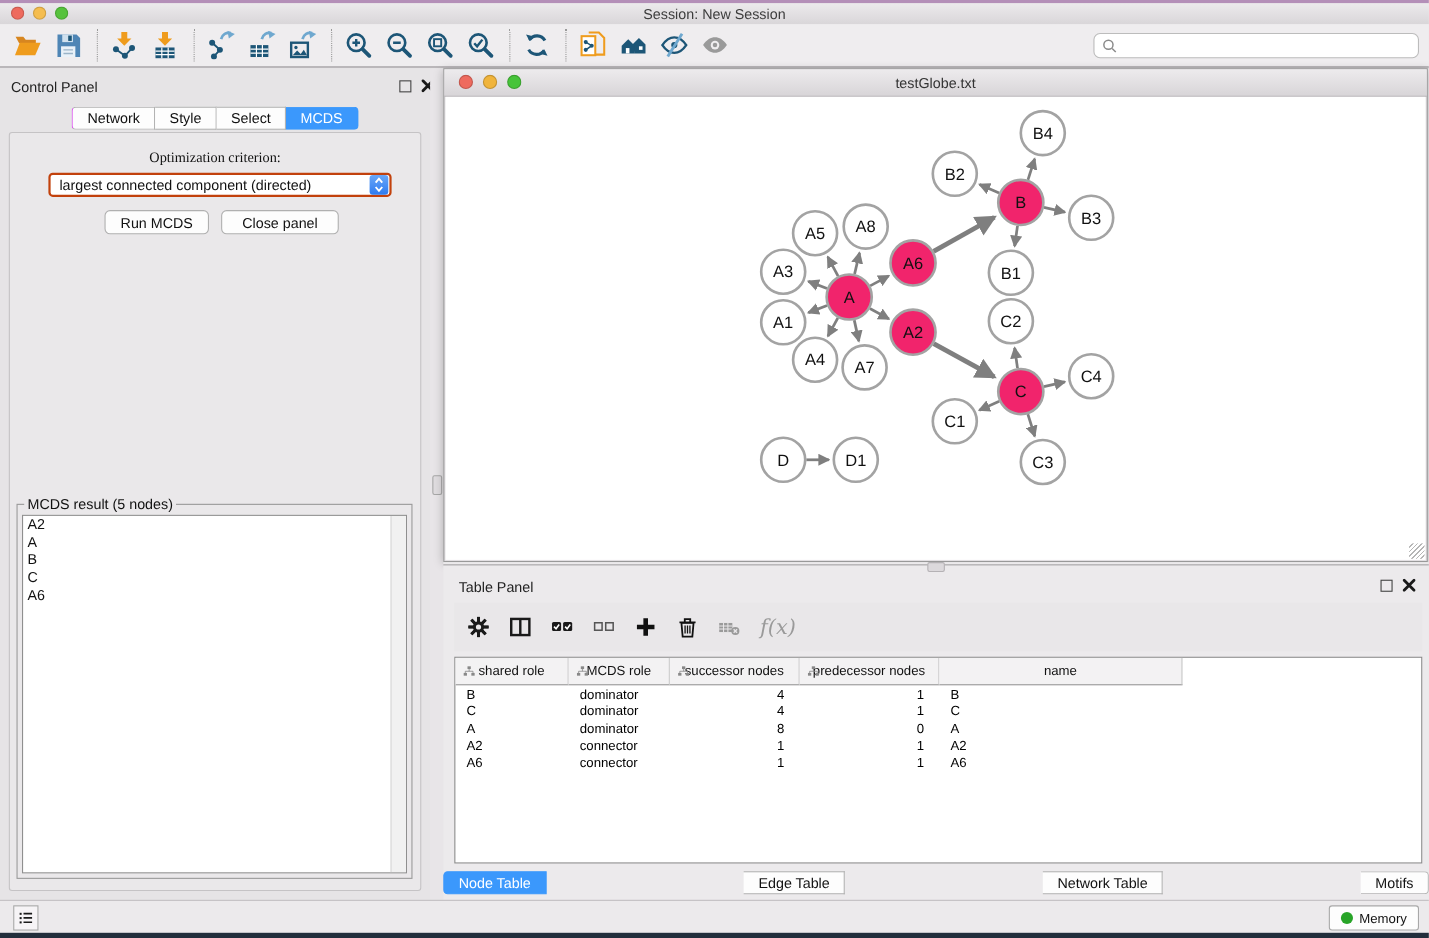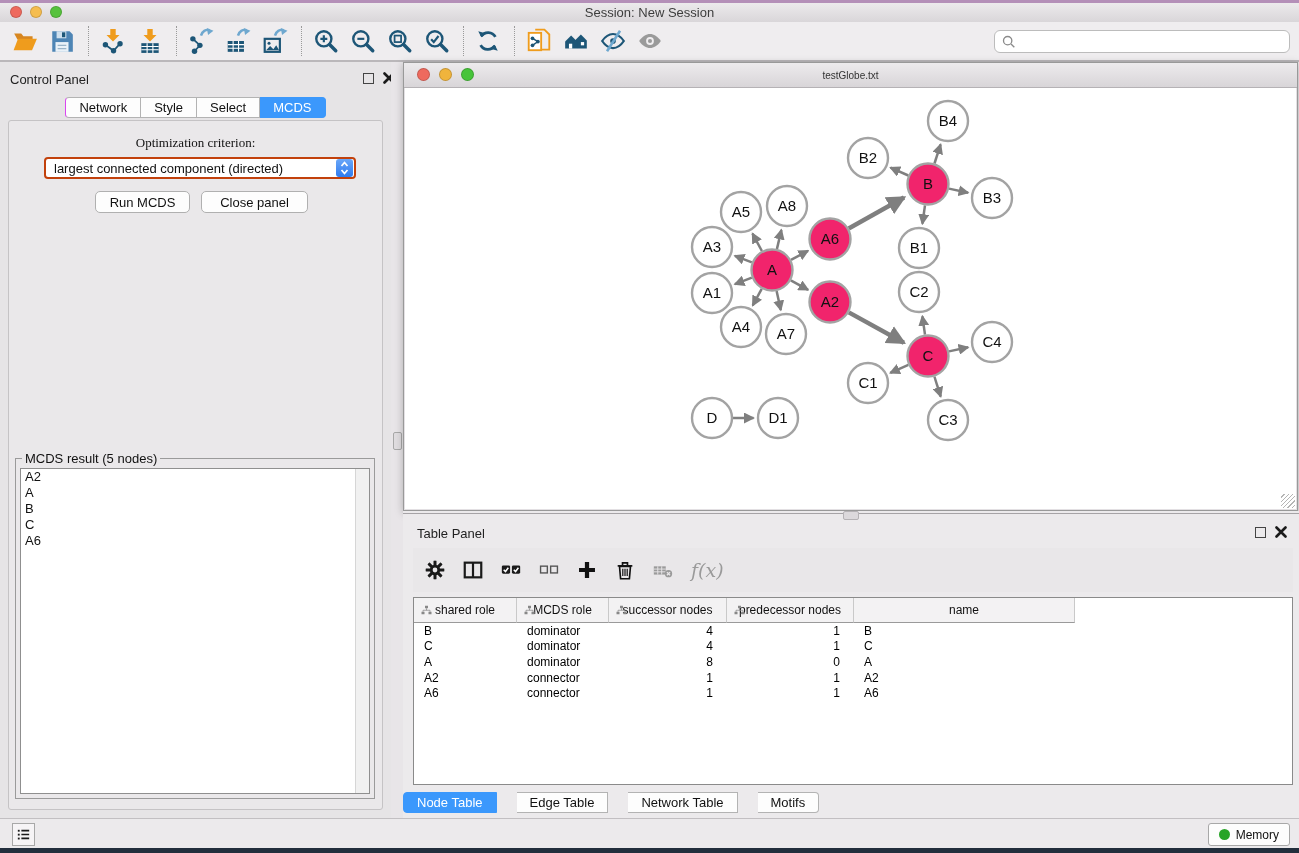--- a/index.html
+++ b/index.html
@@ -59,21 +59,21 @@
   .v-splitter{position:absolute;left:391px;top:62px;width:12px;height:756px;background:#e8e5e8;}
   .v-grip{position:absolute;left:2px;top:370px;width:7px;height:16px;background:#e0dde0;border:1px solid #a8a8a8;border-radius:2px;}
 
   
   .net-window{position:absolute;left:403px;top:62px;width:895px;height:449px;background:#e3e0e3;
     border:1px solid #999;box-sizing:border-box;box-shadow:0 2px 8px rgba(0,0,0,.25);}
   .net-titlebar{position:absolute;left:0;top:0;right:0;height:24px;background:linear-gradient(#edebed,#d8d5d8);
     border-bottom:1px solid #b5b2b5;display:flex;align-items:center;}
   .net-titlebar .traffic2{position:absolute;left:13px;top:5px;display:flex;gap:9px;}
   .light2{width:13px;height:13px;border-radius:50%;border:1px solid rgba(0,0,0,.18);box-sizing:border-box;}
-  .net-titlebar .title{width:100%;text-align:center;font-size:10px;color:#333;}
+  .net-titlebar .title{width:100%;text-align:center;font-size:13px;color:#333;}
   .net-canvas{position:absolute;left:1px;right:1px;top:25px;bottom:1px;background:#fff;}
   .net-canvas svg{position:absolute;left:0;top:0;}
   .resize-grip{position:absolute;right:1px;bottom:1px;width:14px;height:14px;
     background:repeating-linear-gradient(135deg,transparent,transparent 2px,#b5b5b5 2px,#b5b5b5 3px);}
 
   .h-splitter{position:absolute;left:403px;top:511px;width:896px;height:9px;background:#eceaec;}
   .h-line{position:absolute;left:0;top:2px;width:100%;height:1px;background:#a6a3a6;}
   .h-grip{position:absolute;left:440px;top:0;width:14px;height:7px;background:#dcd9dc;border:1px solid #b5b2b5;border-radius:2px;}
 
   
@@ -87,21 +87,21 @@
   .fx-label{font-size:19px;font-family:"DejaVu Serif",serif;font-style:italic;color:#9a9a9a;margin-left:2px;}
   .tp-table{position:absolute;left:10px;right:6px;top:77px;height:188px;background:#fff;border:1px solid #8a8a8a;box-sizing:border-box;overflow:hidden;}
   .thead{display:flex;height:25px;}
   .th{background:#f3f2f3;border-right:1px solid #c9c9c9;border-bottom:1px solid #9a9a9a;box-sizing:border-box;
     display:flex;align-items:center;justify-content:center;font-size:12px;color:#111;position:relative;cursor:pointer;}
   .th svg{width:11px;height:11px;position:absolute;left:7px;top:7px;}
   .trow{display:flex;height:15.6px;align-items:center;cursor:default;}
   .td{font-size:12px;color:#000;box-sizing:border-box;white-space:nowrap;overflow:hidden;}
   .td.num{text-align:right;padding-right:14px;}
   .td.txt{padding-left:10px;}
-  .tp-tabs{position:absolute;left:0;bottom:5px;width:100%;display:flex;justify-content:flex-start;gap:20px;}
+  .tp-tabs{position:absolute;left:0;bottom:5px;width:100%;display:flex;justify-content:space-between;gap:20px;}
 
   
   .status-bar{position:absolute;left:0;top:818px;width:1299px;height:30px;background:#eceaec;border-top:1px solid #c2bfc2;box-sizing:border-box;}
   .list-btn{position:absolute;left:12px;top:4px;width:23px;height:23px;background:#f6f4f6;border:1px solid #a8a8a8;
     box-sizing:border-box;display:flex;align-items:center;justify-content:center;cursor:pointer;}
   .list-btn svg{width:17px;height:17px;}
   .memory-btn{position:absolute;right:9px;top:4px;height:23px;padding:0 10px;background:#fdfdfd;border:1px solid #a8a8a8;
     border-radius:3px;display:flex;align-items:center;gap:6px;font-size:12px;color:#111;cursor:pointer;box-sizing:border-box;}
   .mem-dot{width:11px;height:11px;border-radius:50%;background:#28a428;}
   .bottom-strip{position:absolute;left:0;top:848px;width:1299px;height:5px;background:#222e3c;}

